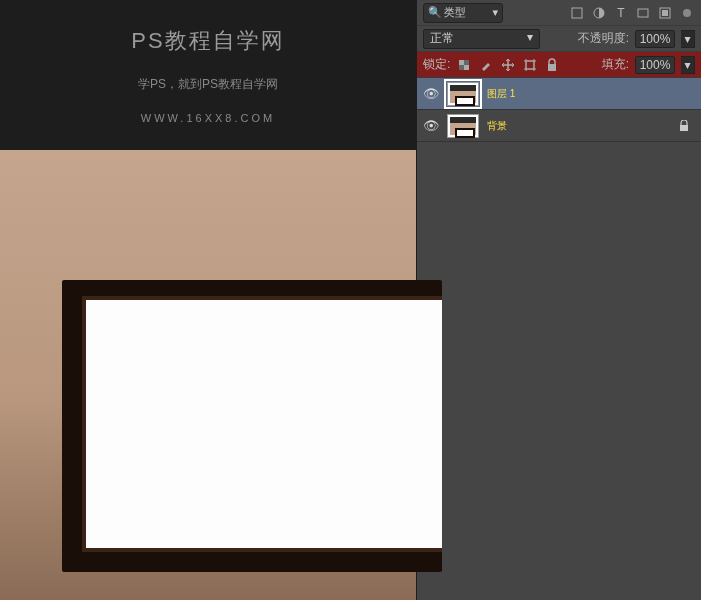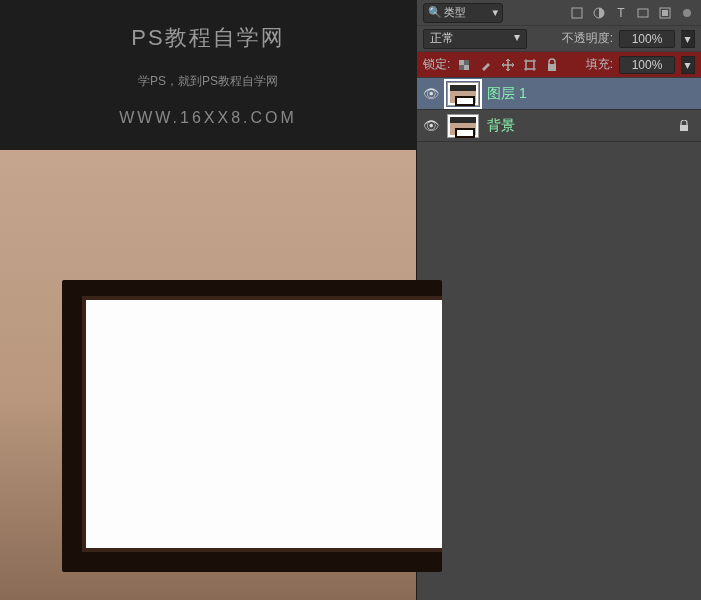--- a/index.html
+++ b/index.html
@@ -1,51 +1,51 @@
 <!DOCTYPE html>
 <html><head>
 <meta charset="utf-8">
 <style>
 *{margin:0;padding:0;box-sizing:border-box;font-family:"Microsoft YaHei",sans-serif;font-size:12px;color:#ccc;user-select:none}
 body{background:#3a3a3a;width:701px;height:600px;overflow:hidden;display:flex}
 .canvas{width:416px;height:600px;background:#a21caf;position:relative}
 .dark-top{position:absolute;top:0;left:0;right:0;height:150px;background:#1d1d1d;display:flex;flex-direction:column;align-items:center;justify-content:center}
 .title{font-size:22px;color:#999;letter-spacing:2px}
 .sub1{font-size:12px;color:#888;margin-top:20px}
-.sub2{font-size:16px;color:#888;margin-top:19px;letter-spacing:3px}
+.sub2{font-size:11px;color:#888;margin-top:19px;letter-spacing:3px}
 .photo{position:absolute;top:150px;left:0;right:0;bottom:0;background:linear-gradient(180deg,#c5a58e 0%,#b8977e 55%,#8a6b55 100%)}
 .frame{position:absolute;left:62px;top:130px;width:380px;height:292px;background:#1a0e08;border-radius:2px}
 .frame::after{content:"";position:absolute;left:24px;top:20px;right:0;bottom:24px;background:#fdfdfd}
 .frame::before{content:"";position:absolute;left:20px;top:16px;right:0;bottom:20px;background:#3a2418}
 .panel{flex:1;background:#454545;display:flex;flex-direction:column;border-left:1px solid #1e1e1e}
 .row{display:flex;align-items:center;height:26px;padding:0 6px;gap:6px;border-bottom:1px solid #3a3a3a}
 .filter-row{background:#454545}
 .search-box{display:flex;align-items:center;background:#333;border:1px solid #222;border-radius:3px;height:20px;width:80px;padding:0 4px;gap:2px}
 .search-box span{font-size:11px}
 .dd-arrow{margin-left:auto}
 .ico{width:16px;height:16px;display:flex;align-items:center;justify-content:center;font-size:12px;color:#b8b8b8}
 .spacer{flex:1}
 .dot{width:8px;height:8px;border-radius:50%;background:#888}
 .blend-row{background:#454545}
-.blend-dd{background:#333;border:1px solid #222;height:20px;width:104px;display:flex;align-items:flex-start;padding:0 6px;border-radius:2px}
+.blend-dd{background:#333;border:1px solid #222;height:20px;width:117px;display:flex;align-items:flex-start;padding:0 6px;border-radius:2px}
 .blend-dd span:last-child{margin-left:auto}
 .label{font-size:12px;color:#bbb}
-.pct{background:#333;border:1px solid #222;height:18px;width:56px;display:flex;align-items:center;justify-content:center;border-radius:2px}
+.pct{background:#333;border:1px solid #222;height:18px;width:40px;display:flex;align-items:center;justify-content:center;border-radius:2px}
 .pct-arrow{background:#2a2a2a;border:1px solid #222;height:18px;width:14px;display:flex;align-items:center;justify-content:center;border-left:none}
 .lock-row{background:#7f1d1d}
 .layers{flex:1;background:#454545}
 .layer{display:flex;align-items:center;height:32px;padding:0 6px;gap:8px;border-bottom:1px solid #333}
 .layer.sel{background:#5a6b83}
 .eye{width:16px;text-align:center;font-size:13px;color:#ddd}
 .thumb{width:32px;height:24px;border:1px solid #999;background:#fff;position:relative}
 .thumb.sel{outline:2px solid #fff;outline-offset:1px}
 .thumb-inner{position:absolute;inset:2px;background:linear-gradient(180deg,#2a2a2a 35%,#c5a58e 35%)}
 .thumb-frame{position:absolute;left:5px;top:11px;width:20px;height:10px;background:#1a0e08}
 .thumb-frame::after{content:"";position:absolute;inset:2px;background:#fff}
-.layer-name{font-size:14px;color:#86efac}
+.layer-name{font-size:10px;color:#fde047}
 .lock-icon{margin-left:auto;margin-right:6px;color:#ccc}
 svg{display:block}
 </style>
 </head>
 <body>
 
 <div class="canvas">
   <div class="dark-top">
     <div class="title">PS教程自学网</div>
     <div class="sub1">学PS，就到PS教程自学网</div>

